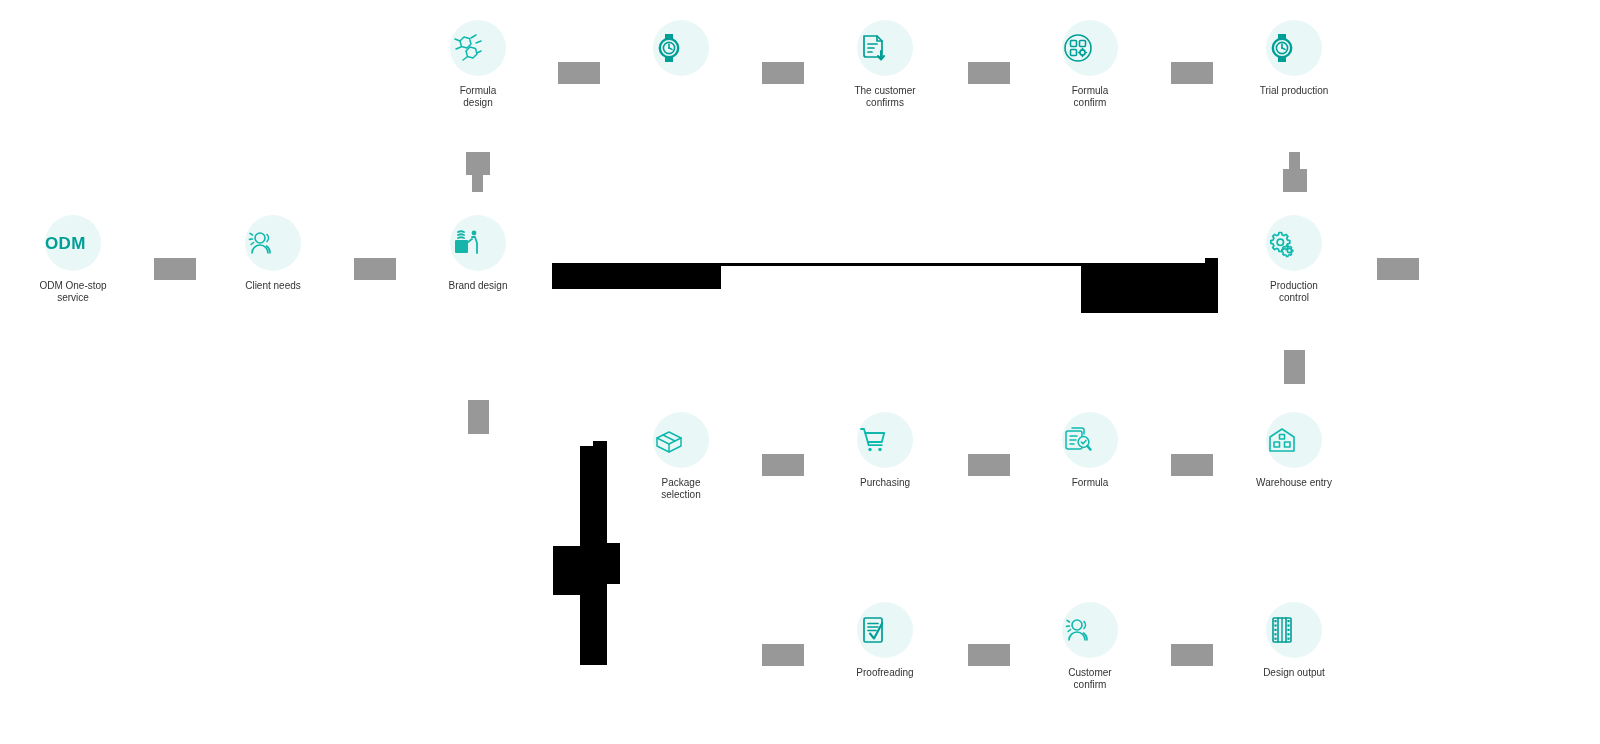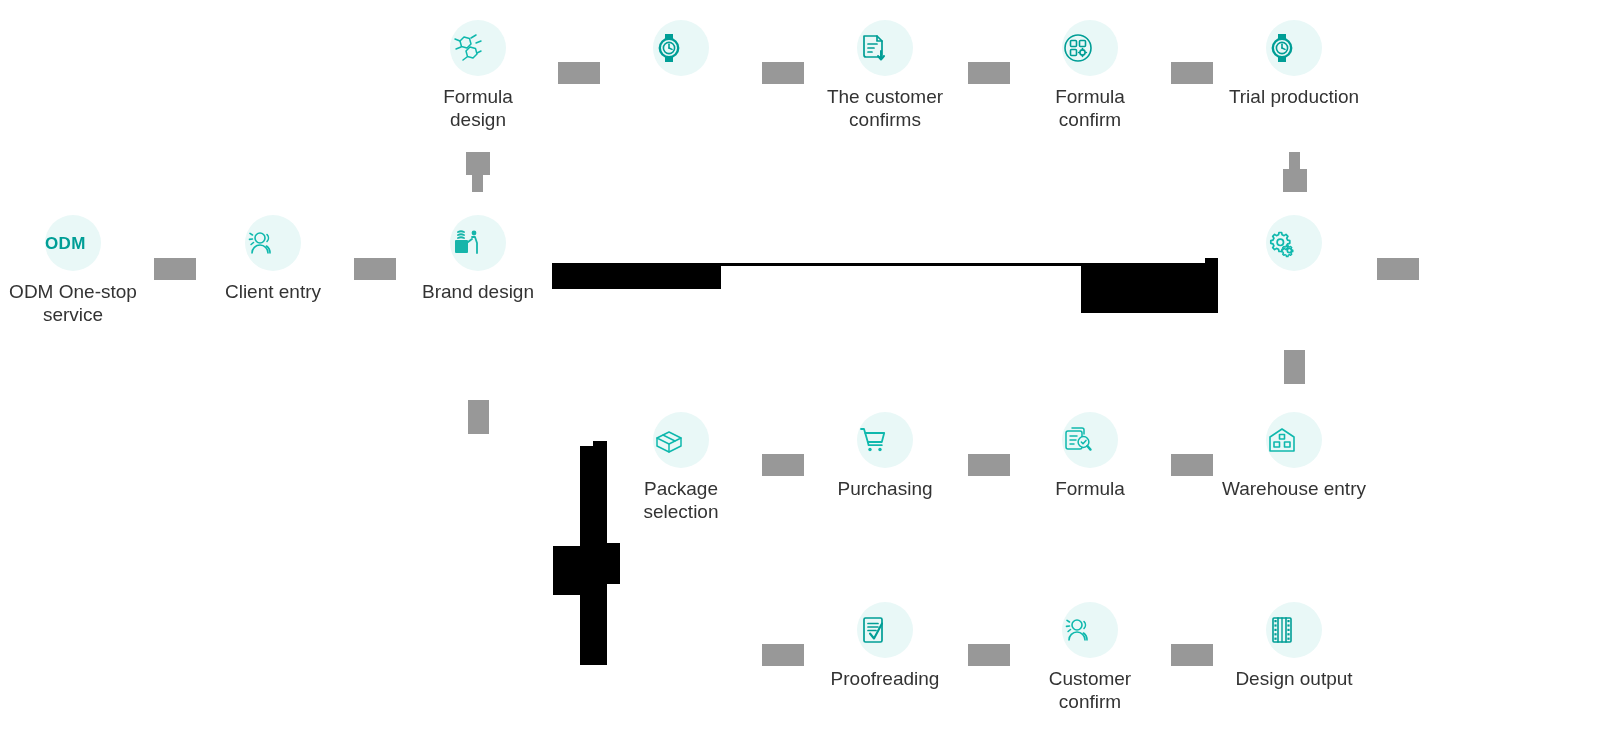--- a/index.html
+++ b/index.html
@@ -38,21 +38,21 @@
   }
   .node .odm-text {
     font-size: 17px;
     font-weight: bold;
     color: #009e96;
     letter-spacing: .4px;
     line-height: 1;
   }
   .node .caption {
     margin-top: 9px;
-    font-size: 19px;
+    font-size: 10px;
     line-height: 1.22;
     color: #333333;
     white-space: pre-line;
   }
 
   
   .conn {
     position: absolute;
     background: #989898;
   }
@@ -205,21 +205,21 @@
       <span>
         <svg width="32" height="32" viewBox="0 0 32 32" fill="none" stroke="#0fb8ad" stroke-width="1.6" stroke-linecap="round" stroke-linejoin="round">
           <circle cx="15" cy="11" r="5"></circle>
           <path d="M7 26 a8 8 0 0 1 16 0"></path>
           <path d="M22 7.5 a5 5 0 0 1 0 7"></path>
           <path d="M25 26 a8.5 8.5 0 0 0 -3.5 -7"></path>
           <path d="M7.5 8 l-2.5 -1.6 M7.5 12 l-3 0.4 M8.5 15.5 l-2.4 2"></path>
         </svg>
       </span>
     </div>
-    <div class="caption">Client entry</div>
+    <div class="caption">Client needs</div>
   </div>
 
   <div class="conn" style="left:354px; top:258px; width:42px; height:22px;"></div>
 
   <div class="node" style="left:403px; top:215px;">
     <div class="bubble">
       <span>
         <svg width="32" height="32" viewBox="0 0 32 32" fill="none" stroke="#0fb8ad" stroke-width="1.5" stroke-linecap="round" stroke-linejoin="round">
           <rect x="5" y="13" width="13" height="13" rx="1" fill="#16b5aa" stroke="none"></rect>
           <g stroke="#16b5aa" stroke-width="1.8">
@@ -238,20 +238,22 @@
     <div class="bubble">
       <span>
         <svg width="32" height="32" viewBox="0 0 32 32" fill="none" stroke="#0fb8ad" stroke-width="1.7" stroke-linecap="round" stroke-linejoin="round">
           <path d="M13 5.5 l2.6 0 l0.5 2.2 l2 0.9 l1.9 -1.2 l1.9 1.9 l-1.2 1.9 l0.9 2 l2.2 0.5 l0 2.6 l-2.2 0.5 l-0.9 2 l1.2 1.9 l-1.9 1.9 l-1.9 -1.2 l-2 0.9 l-0.5 2.2 l-2.6 0 l-0.5 -2.2 l-2 -0.9 l-1.9 1.2 l-1.9 -1.9 l1.2 -1.9 l-0.9 -2 l-2.2 -0.5 l0 -2.6 l2.2 -0.5 l0.9 -2 l-1.2 -1.9 l1.9 -1.9 l1.9 1.2 l2 -0.9 z"></path>
           <circle cx="14.3" cy="15.3" r="3.2"></circle>
           <path d="M22.5 19 l1.8 0 l0.35 1.5 l1.35 0.6 l1.3 -0.8 l1.3 1.3 l-0.8 1.3 l0.6 1.35 l1.5 0.35 l0 1.8 l-1.5 0.35 l-0.6 1.35 l0.8 1.3 l-1.3 1.3 l-1.3 -0.8 l-1.35 0.6 l-0.35 1.5 l-1.8 0 l-0.35 -1.5 l-1.35 -0.6 l-1.3 0.8 l-1.3 -1.3 l0.8 -1.3 l-0.6 -1.35 l-1.5 -0.35 l0 -1.8 l1.5 -0.35 l0.6 -1.35 l-0.8 -1.3 l1.3 -1.3 l1.3 0.8 l1.35 -0.6 z" transform="translate(-1.5,-1.5) scale(0.86) translate(3,4)"></path>
           <circle cx="23.4" cy="23.6" r="2.1"></circle>
         </svg>
       </span>
     </div>
+    <div class="caption">Production
+control</div>
   </div>
 
   <div class="conn" style="left:1377px; top:258px; width:42px; height:22px;"></div>
 
 
   <div class="conn" style="left:468px; top:400px; width:21px; height:34px;"></div>
 
   <div class="conn" style="left:1284px; top:350px; width:21px; height:34px;"></div>
 
   <div class="node" style="left:606px; top:412px;">

